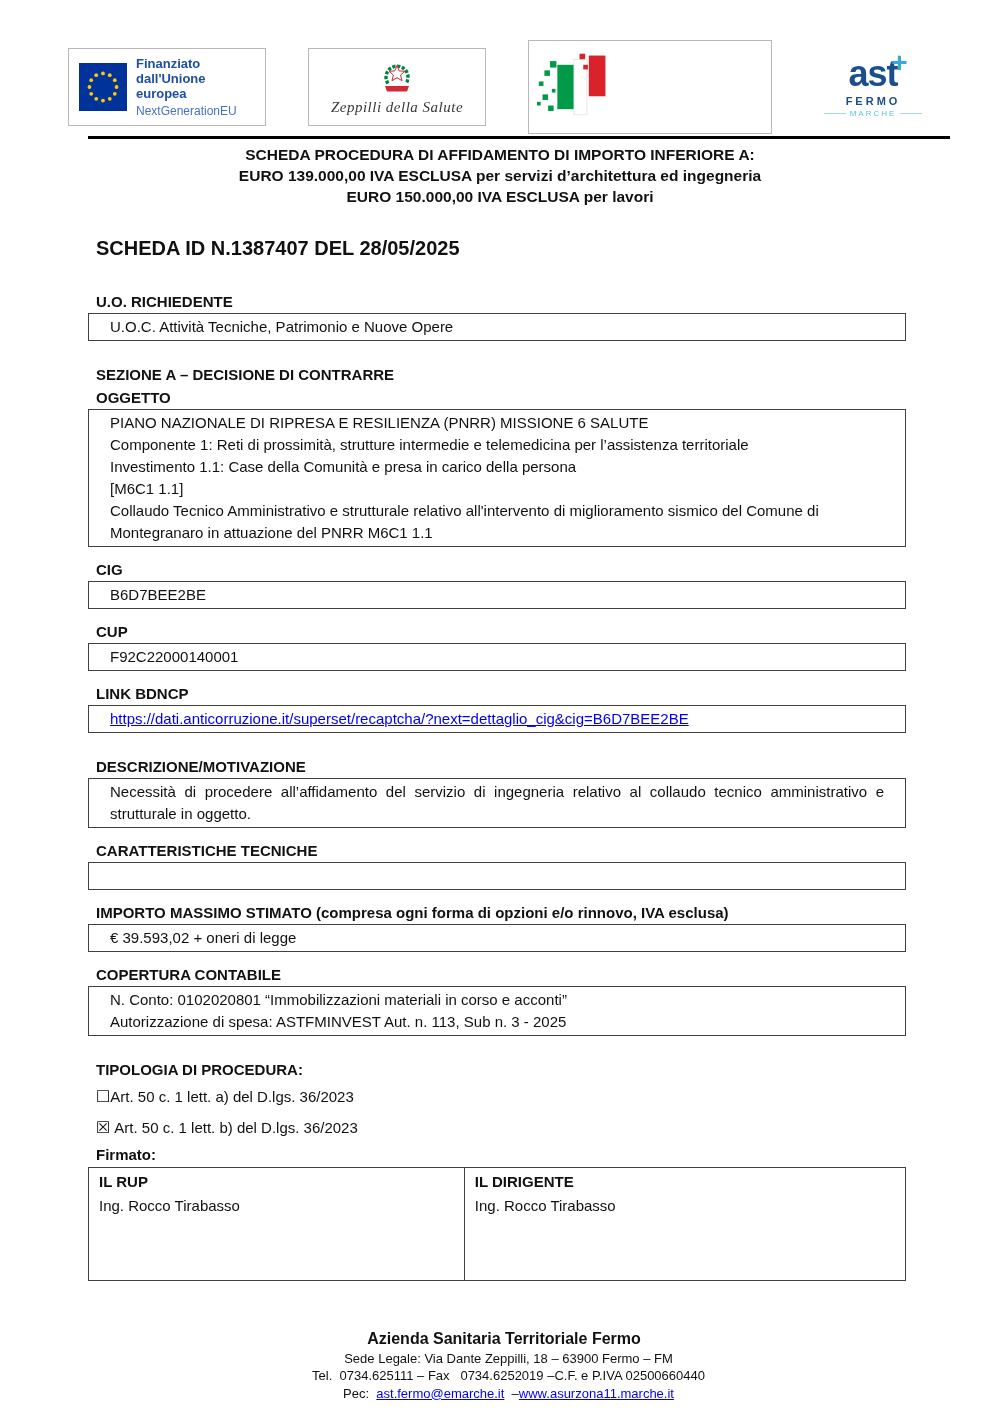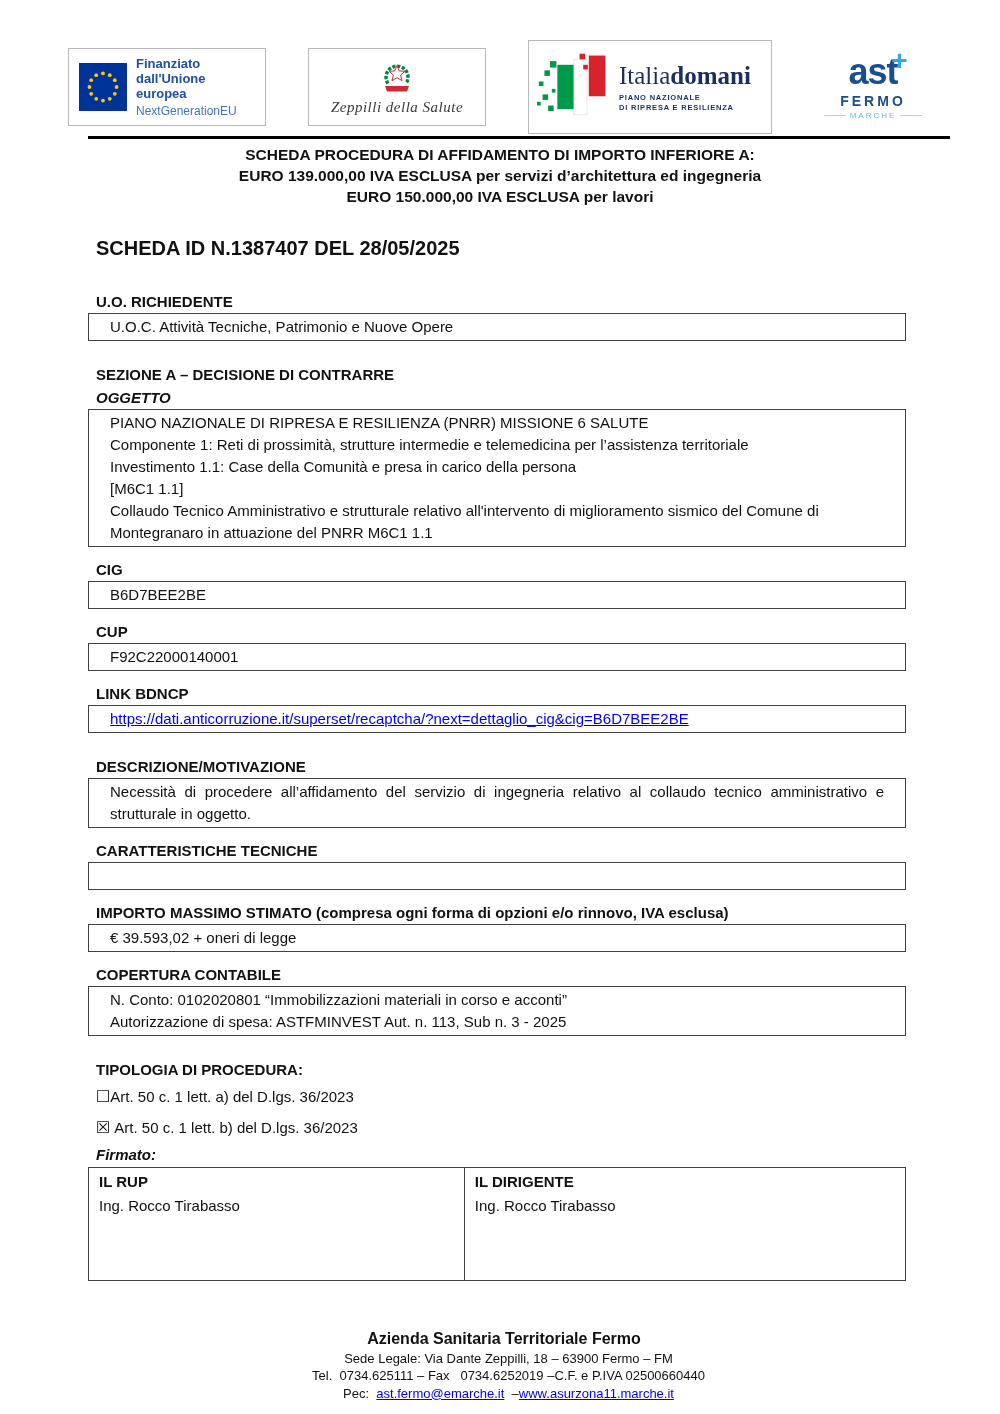--- a/index.html
+++ b/index.html
@@ -19,37 +19,37 @@
               color:#3a3a3a;letter-spacing:0.5px;}
   .ita-logo{width:226px;height:84px;padding:4px 8px;gap:8px;}
   .ita-textcol{display:flex;flex-direction:column;}
   .ita-title{font-family:"Liberation Serif",serif;font-size:25px;color:#1b2e5f;line-height:26px;}
   .ita-title b{font-weight:700;}
   .ita-sub{font-size:7.5px;color:#1b2e5f;letter-spacing:0.8px;line-height:9px;margin-top:4px;font-weight:600;}
   .ast-logo{display:flex;flex-direction:column;align-items:center;width:118px;}
   .ast-word{position:relative;font-size:36px;font-weight:700;color:#1b4e8c;line-height:34px;
             letter-spacing:-1px;}
   .ast-plus{position:absolute;top:-11px;right:-9px;color:#35a8e0;font-size:28px;font-weight:700;}
-  .ast-city{font-size:14px;font-weight:700;color:#1b4e8c;letter-spacing:3px;margin-top:4px;}
+  .ast-city{font-size:11px;font-weight:700;color:#1b4e8c;letter-spacing:3px;margin-top:4px;}
   .ast-region{display:flex;align-items:center;gap:4px;margin-top:2px;}
   .ast-region .dash{width:22px;height:1px;background:#9fd8f0;}
   .ast-region .txt{font-size:8px;color:#5bc2ea;letter-spacing:2px;}
   .header-rule{height:3px;background:#000;margin:6px 50px 0 88px;width:862px;}
   
   .doc-title{text-align:center;font-weight:700;font-size:15.5px;line-height:21px;margin-top:5px;}
   .scheda-id{margin:30px 0 0 96px;font-weight:700;font-size:20px;}
   
   .content{margin-left:88px;width:818px;font-size:15px;}
   .h{font-weight:700;padding-left:8px;font-size:15px;}
   .box{border:1.5px solid #404040;padding:2px 21px;line-height:22px;background:#fff;}
   .box.empty{min-height:22px;}
   .box.just{text-align:justify;}
   .link{color:#0000ee;text-decoration:underline;}
   .mt-lg{margin-top:33px;} .mt-md{margin-top:25px;} .mt-sm{margin-top:14px;}
-  .mt-xs{margin-top:6px;font-style:italic;} .mt-box{margin-top:3px;}
+  .mt-xs{margin-top:6px;} .mt-box{margin-top:3px;}
   .chk-row{padding-left:8px;margin-top:7px;line-height:24px;font-size:15px;display:flex;align-items:baseline;}
   .chk-glyph{font-family:"DejaVu Sans",sans-serif;font-size:16px;}
   .chk-row.second .chk-glyph{margin-right:4px;}
   table.sign{border-collapse:collapse;width:818px;margin-top:4px;}
   table.sign td{border:1.5px solid #404040;vertical-align:top;padding:5px 10px;height:102px;}
   td.c1{width:46%;} 
   .cell-h{font-weight:700;font-size:15px;}
   .cell-n{margin-top:7px;font-size:15px;}
   
   .footer{position:absolute;left:8px;right:0;bottom:12px;text-align:center;line-height:17.5px;}
@@ -110,25 +110,20 @@
           <rect x="16" y="38" width="4" height="4"></rect>
           <rect x="22" y="12" width="18" height="48"></rect>
         </g>
         <rect x="40" y="6" width="14" height="60" fill="#ffffff" stroke="#e6e6e6" stroke-width="1"></rect>
         <g fill="#D8232A">
           <rect x="56" y="2" width="18" height="44"></rect>
           <rect x="46" y="0" width="6" height="6"></rect>
             <rect x="50" y="12" width="5" height="5"></rect>
         </g>
       </svg>
-      <div class="ita-textcol">
-        <div class="ita-title"><span>Italia</span><b>domani</b></div>
-        <div class="ita-sub">PIANO NAZIONALE</div>
-        <div class="ita-sub" style="margin-top:1px">DI RIPRESA E RESILIENZA</div>
-      </div>
     </div>
 
     <div class="ast-logo">
       <div class="ast-word"><span>ast</span><span class="ast-plus">+</span></div>
       <div class="ast-city">FERMO</div>
       <div class="ast-region">
         <span class="dash"></span>
         <span class="txt">MARCHE</span>
         <span class="dash"></span>
       </div>

